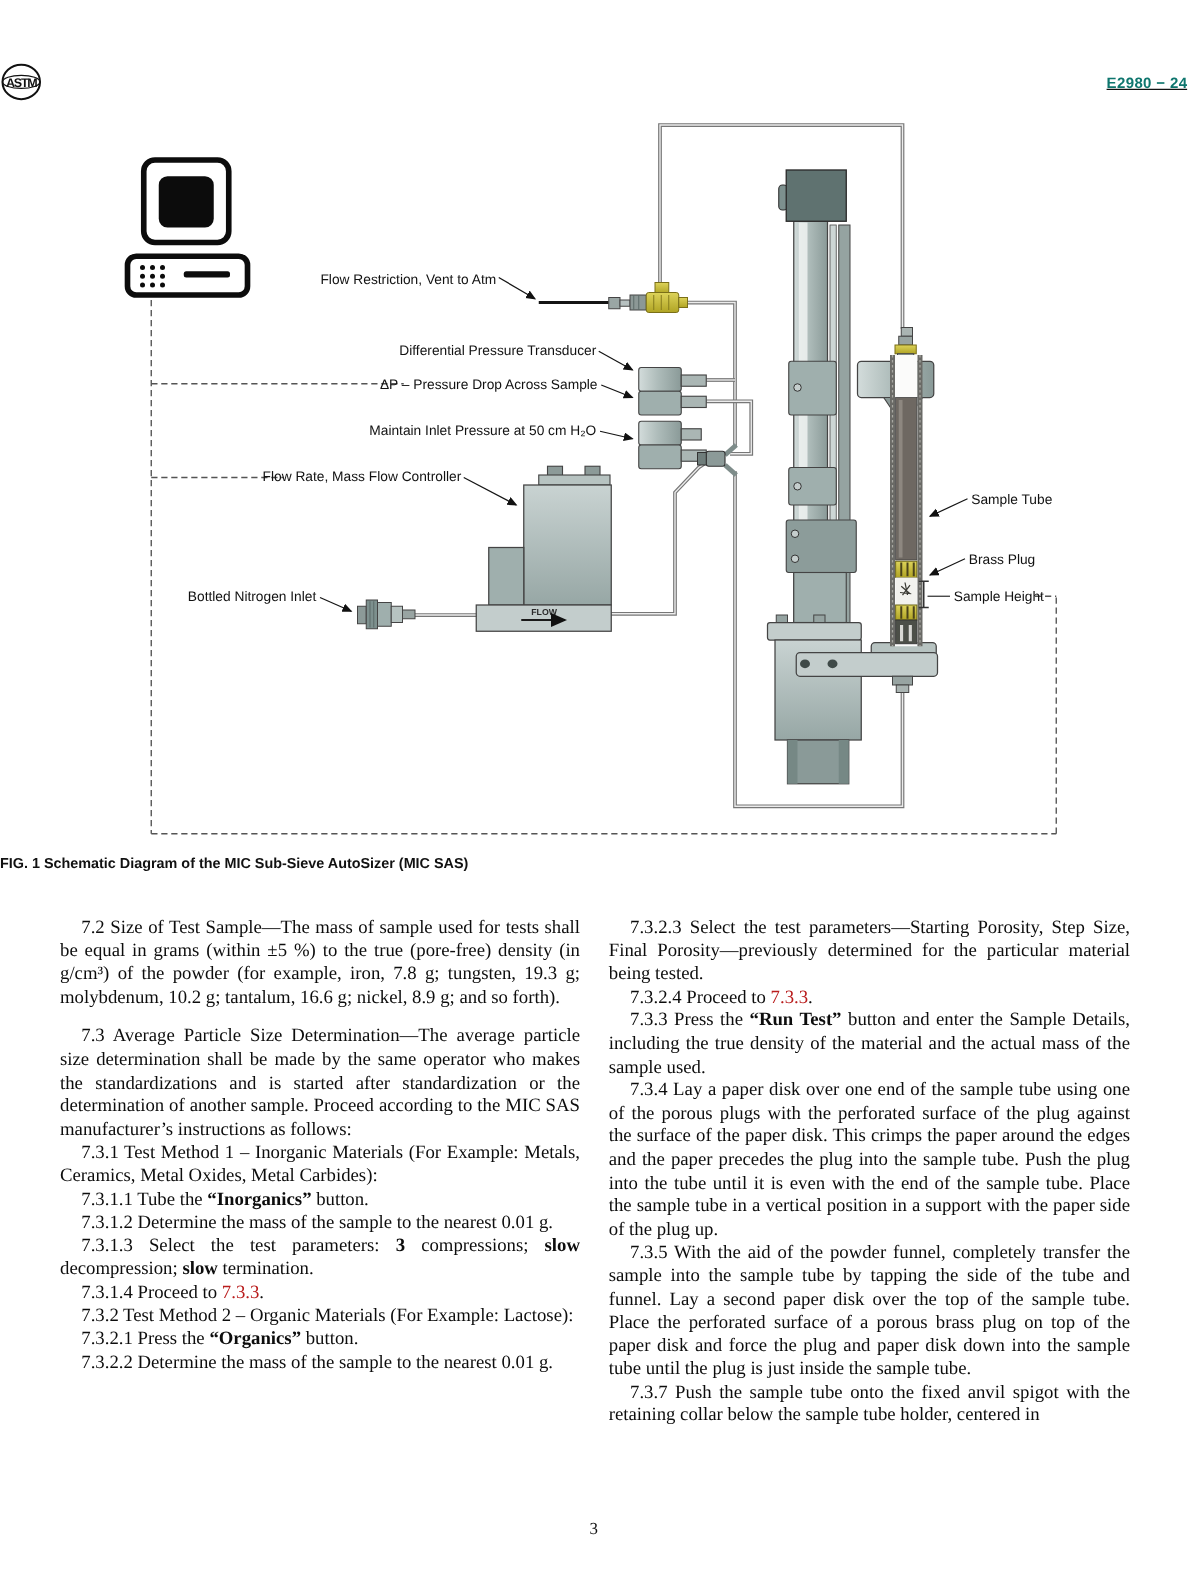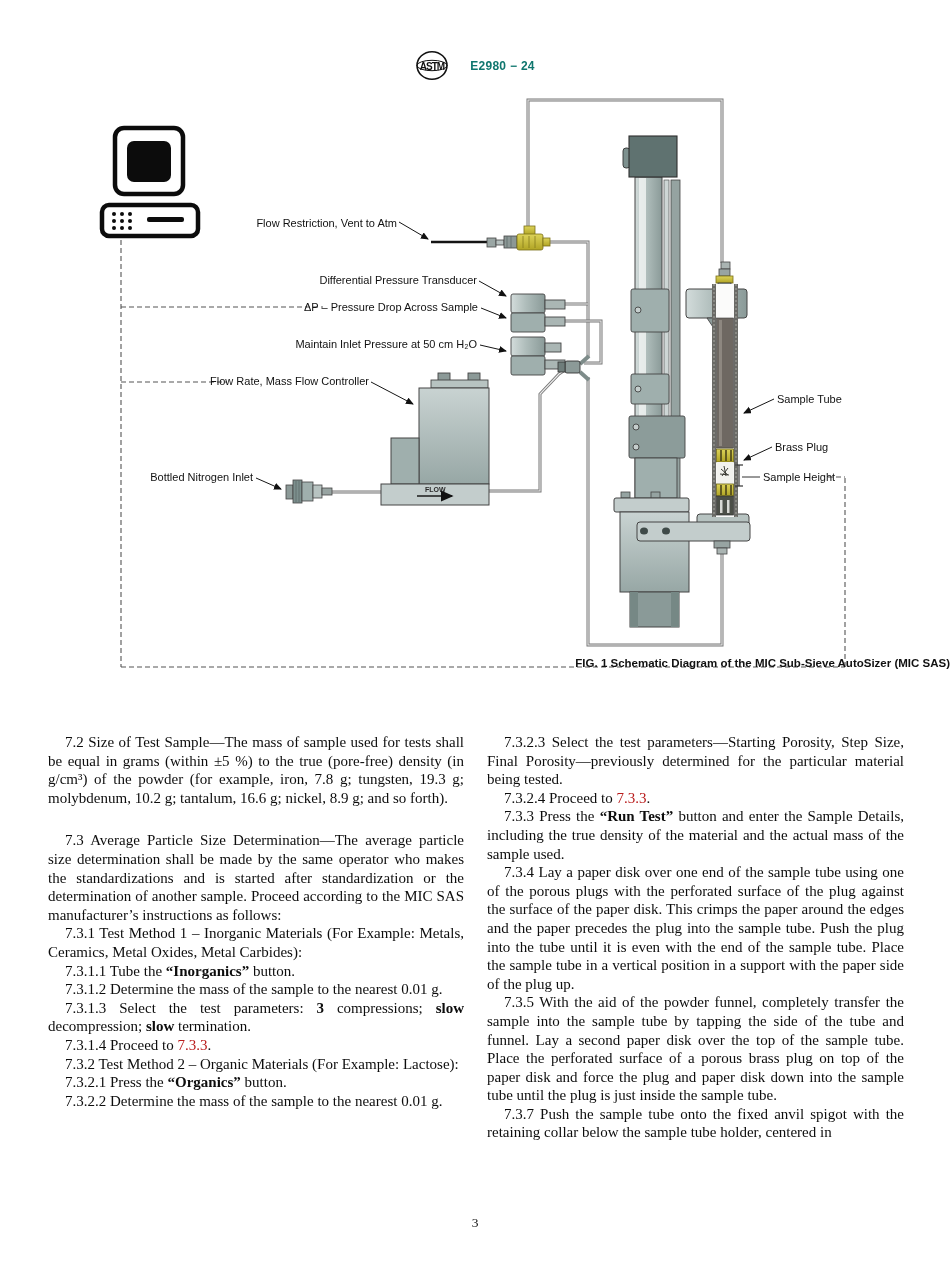--- a/index.html
+++ b/index.html
@@ -1,37 +1,37 @@
 <!DOCTYPE html>
 <html><head>
 <meta charset="utf-8">
 <style>
   html,body{margin:0;padding:0;background:#ffffff;}
   .page{position:relative;width:950px;height:1272px;background:#fff;overflow:hidden;
         font-family:"Liberation Serif","DejaVu Serif",serif;color:#111;}
-  .header{position:absolute;top:50px;left:0;width:100%;display:flex;justify-content:center;
-          align-items:center;gap:21px;}
+  .header{position:absolute;top:50px;left:0;width:100%;display:flex;justify-content:space-between;
+          align-items:center;gap:21px;text-decoration:underline;}
   .doccode{font-family:"Liberation Sans","DejaVu Sans",sans-serif;font-weight:bold;
            font-size:12px;letter-spacing:.3px;color:#0f766e;}
   .figure{position:absolute;top:0;left:0;}
   svg{font-family:"Liberation Sans","DejaVu Sans",sans-serif;}
   .lbl{font-size:11px;fill:#111;}
   .pipe-o{stroke:#777;stroke-width:3;fill:none;}
   .pipe-i{stroke:#ececec;stroke-width:1.1;fill:none;}
   .dash{stroke:#555;stroke-width:1.1;fill:none;stroke-dasharray:5 3;}
   .ptr{stroke:#151515;stroke-width:1;fill:none;}
-  .caption{position:absolute;top:657px;left:0;width:100%;text-align:right;
+  .caption{position:absolute;top:685px;left:0;width:100%;text-align:left;
            font-family:"Liberation Sans","DejaVu Sans",sans-serif;font-weight:bold;
            font-size:11.5px;color:#111;}
   .col{position:absolute;top:733px;font-size:15px;line-height:18.6px;text-align:justify;
        color:#0d0d0d;}
   .col-left{left:48px;width:416px;}
   .col-right{left:487px;width:417px;}
   .col p{margin:0;text-indent:17px;}
-  .col p.sp{margin-top:24px;}
+  .col p.sp{margin-top:13px;}
   .run-i{}
   .run-b{font-weight:bold;}
   .run-r{color:#b91c1c;}
   .pagenum{position:absolute;top:1215px;left:0;width:100%;text-align:center;
            font-size:13.5px;color:#111;}
 </style>
 </head>
 <body>
 
 <div class="page">

